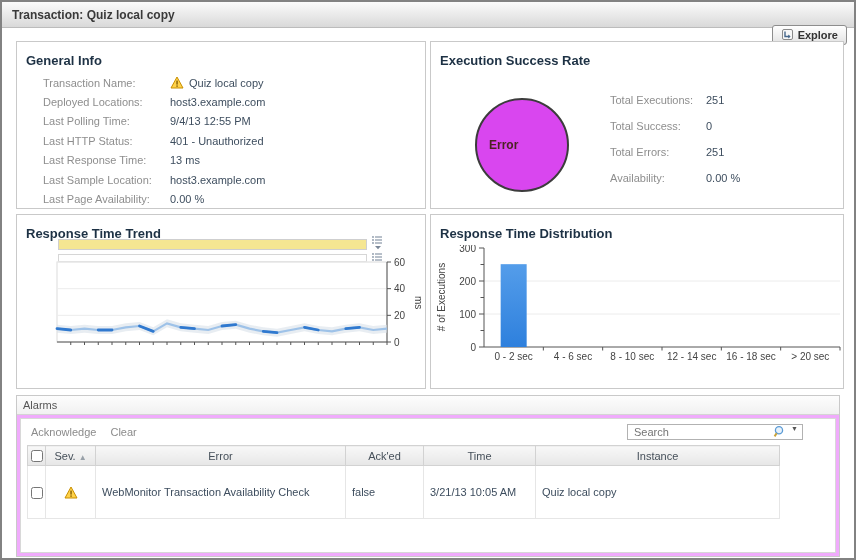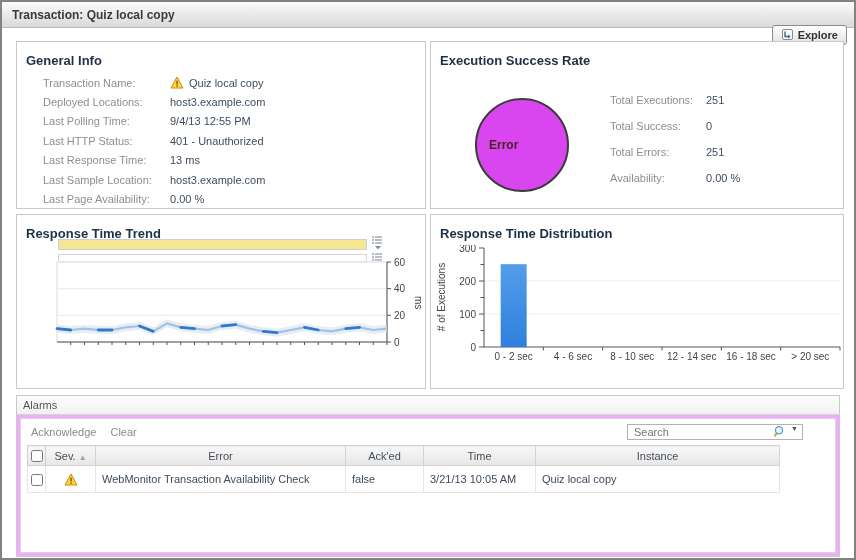--- a/index.html
+++ b/index.html
@@ -52,21 +52,21 @@
   .alarms-toolbar{height:26px;display:flex;align-items:center;padding:0 10px;gap:14px;}
   .tool-link{font-size:11px;color:#8b8b8b;cursor:pointer;}
   .searchbox{margin-left:auto;margin-right:22px;width:176px;height:16px;border:1px solid #b2b2b2;display:flex;
              align-items:flex-start;background:#fff;box-sizing:border-box;padding:0 4px;}
   .searchbox input{border:0;outline:0;flex:1;font:11px "Liberation Sans",sans-serif;color:#444;min-width:0;background:transparent;}
   .search-arrow{font-size:7px;color:#555;margin-left:4px;}
 
   table.alarms-table{border-collapse:collapse;margin-left:6px;table-layout:fixed;width:752px;font-size:11px;}
   .alarms-table th{background:linear-gradient(#f8f8f8,#e6e6e6);border:1px solid #d2d2d2;height:19px;
                    font-weight:normal;color:#46505a;text-align:center;padding:0 4px;white-space:nowrap;overflow:hidden;}
-  .alarms-table td{border:1px solid #e6e6e6;height:20px;color:#3d4d5e;padding:3px 6px;white-space:nowrap;overflow:hidden;}
+  .alarms-table td{border:1px solid #e6e6e6;height:20px;color:#3d4d5e;padding:16px 6px;white-space:nowrap;overflow:hidden;}
   .cell-center{text-align:center;padding:0!important;}
   .sort-asc{font-size:8px;color:#98a0a8;margin-left:3px;}
   input[type=checkbox]{width:12px;height:12px;margin:0;vertical-align:middle;}
 </style>
 </head>
 <body>
 
 <div id="frame">
 
   <div id="titlebar">

